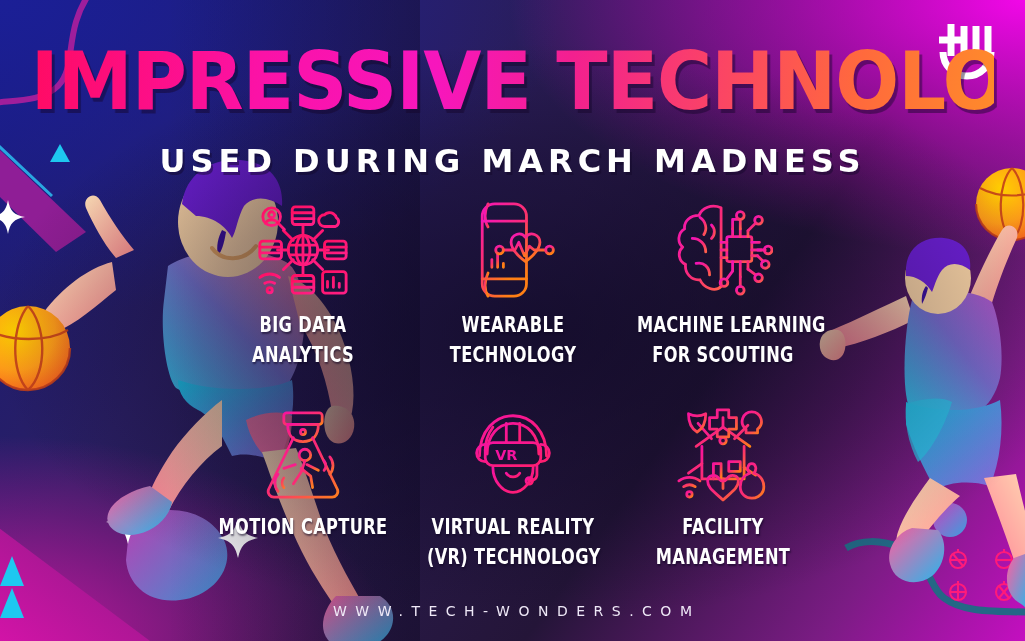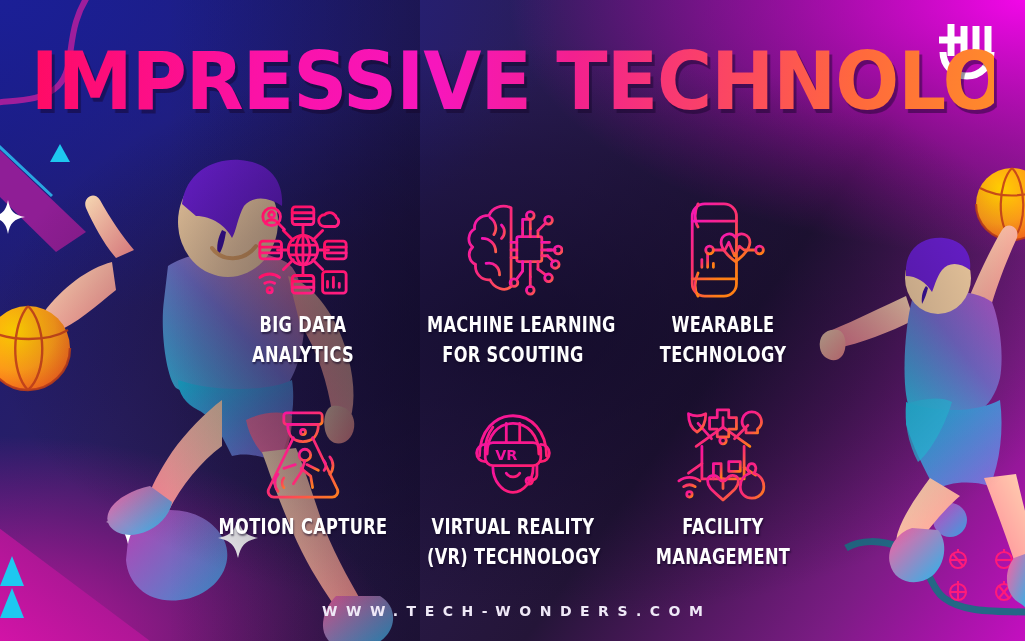--- a/index.html
+++ b/index.html
@@ -54,21 +54,21 @@
     font-family:"DejaVu Sans Condensed","DejaVu Sans",sans-serif;
     font-weight:700;font-size:22px;line-height:1.37;letter-spacing:.4px;
     transform:scaleX(.82);transform-origin:center top;white-space:nowrap;
     text-shadow:1px 2px 2px rgba(15,5,35,.55);
   }
   .row2{margin-top:34px;}
 
   
   .footer{
     position:absolute;left:0;right:0;bottom:22px;text-align:center;
-    color:#efe9f7;font-family:"DejaVu Sans",sans-serif;font-weight:700;
+    color:#efe9f7;font-family:"DejaVu Sans",sans-serif;font-weight:400;
     font-size:14px;letter-spacing:8.5px;text-indent:8.5px;
   }
 </style>
 </head>
 <body>
 
 <div id="stage">
 
   <svg class="svgdec" viewBox="0 0 1025 641">
     <defs>
@@ -264,20 +264,21 @@
       <path d="M20,8 L20,40"></path>
       <path d="M8,24 L31,24"></path>
       <path d="M33,10 L33,40"></path>
       <path d="M45,10 L45,40"></path>
       <path d="M57,10 L57,36"></path>
       <path d="M12,36 A 24,24 0 0 0 60,36"></path>
     </g>
   </svg>
 
   <div class="title">IMPRESSIVE TECHNOLOGY</div>
+  <div class="subtitle">USED DURING MARCH MADNESS</div>
 
   <div class="grid">
 
     <div class="row">
 
       <div class="cell">
         <div class="icon-wrap">
           <svg width="98" height="98" viewBox="0 0 100 100">
             <defs>
                 <linearGradient id="i1" x1="0" y1="0" x2="1" y2="1">
@@ -306,20 +307,48 @@
               <path d="M39,82 H61 M39,88 H61"></path>
               <rect x="70" y="72" width="24" height="22" rx="3"></rect>
               <path d="M75,88 V82 M81,88 V78 M87,88 V84"></path>
               <path d="M6,78 a16,16 0 0 1 20,0 M11,84 a10,10 0 0 1 10,0"></path>
               <circle cx="16" cy="91" r="2.6"></circle>
             </g>
           </svg>
         </div>
         <div class="label">
           <span>BIG DATA</span><br><span>ANALYTICS</span>
+        </div>
+      </div>
+
+      <div class="cell">
+        <div class="icon-wrap">
+          <svg width="92" height="100" viewBox="0 0 92 104">
+            <defs>
+                <linearGradient id="i3" x1="0" y1="0" x2=".6" y2="1">
+              <stop offset="0" stop-color="#f516b6"></stop>
+                  <stop offset=".5" stop-color="#fb2f6e"></stop>
+                  <stop offset="1" stop-color="#ff7f14"></stop>
+                </linearGradient>
+              </defs>
+            <g stroke="url(#i3)" stroke-width="2.9" fill="none" stroke-linecap="round" stroke-linejoin="round">
+              <rect x="14" y="4" width="46" height="96" rx="13"></rect>
+              <path d="M20,4 C16,12 16,22 20,28 M20,76 C16,84 16,94 20,100"></path>
+              <path d="M14,22 H60 M14,82 H60"></path>
+              <path d="M28,30 H48"></path>
+              <path d="M24,70 V62 M30,70 V56 M36,70 V66"></path>
+              <path d="M44,44 C44,36 54,32 59,39 C64,32 74,36 74,44 C74,54 59,64 59,64 C59,64 44,54 44,44 Z"></path>
+              <path d="M36,52 H48 L52,44 L58,58 L63,48 L68,52 H80"></path>
+              <circle cx="32" cy="52" r="4"></circle>
+              <circle cx="84" cy="52" r="4"></circle>
+            </g>
+          </svg>
+        </div>
+        <div class="label">
+          <span>WEARABLE</span><br><span>TECHNOLOGY</span>
         </div>
       </div>
 
       <div class="cell">
         <div class="icon-wrap">
           <svg width="100" height="96" viewBox="0 0 104 100">
             <defs>
                 <linearGradient id="i2" x1="0" y1="0" x2="1" y2="1">
               <stop offset="0" stop-color="#f312b8"></stop>
                   <stop offset=".55" stop-color="#fa2a78"></stop>
@@ -350,48 +379,20 @@
               <circle cx="89" cy="79" r="4"></circle>
                 <circle cx="70" cy="92" r="4"></circle>
               <circle cx="53" cy="84" r="4"></circle>
             </g>
           </svg>
         </div>
         <div class="label">
           <span>MACHINE LEARNING</span><br><span>FOR SCOUTING</span>
         </div>
       </div>
-
-      <div class="cell">
-        <div class="icon-wrap">
-          <svg width="92" height="100" viewBox="0 0 92 104">
-            <defs>
-                <linearGradient id="i3" x1="0" y1="0" x2=".6" y2="1">
-              <stop offset="0" stop-color="#f516b6"></stop>
-                  <stop offset=".5" stop-color="#fb2f6e"></stop>
-                  <stop offset="1" stop-color="#ff7f14"></stop>
-                </linearGradient>
-              </defs>
-            <g stroke="url(#i3)" stroke-width="2.9" fill="none" stroke-linecap="round" stroke-linejoin="round">
-              <rect x="14" y="4" width="46" height="96" rx="13"></rect>
-              <path d="M20,4 C16,12 16,22 20,28 M20,76 C16,84 16,94 20,100"></path>
-              <path d="M14,22 H60 M14,82 H60"></path>
-              <path d="M28,30 H48"></path>
-              <path d="M24,70 V62 M30,70 V56 M36,70 V66"></path>
-              <path d="M44,44 C44,36 54,32 59,39 C64,32 74,36 74,44 C74,54 59,64 59,64 C59,64 44,54 44,44 Z"></path>
-              <path d="M36,52 H48 L52,44 L58,58 L63,48 L68,52 H80"></path>
-              <circle cx="32" cy="52" r="4"></circle>
-              <circle cx="84" cy="52" r="4"></circle>
-            </g>
-          </svg>
-        </div>
-        <div class="label">
-          <span>WEARABLE</span><br><span>TECHNOLOGY</span>
-        </div>
-      </div>
     </div>
 
     <div class="row row2">
 
       <div class="cell r2">
         <div class="icon-wrap">
           <svg width="96" height="92" viewBox="0 0 100 96">
             <defs>
                 <linearGradient id="i4" x1="0" y1="0" x2="1" y2="1">
               <stop offset="0" stop-color="#f7129e"></stop>

